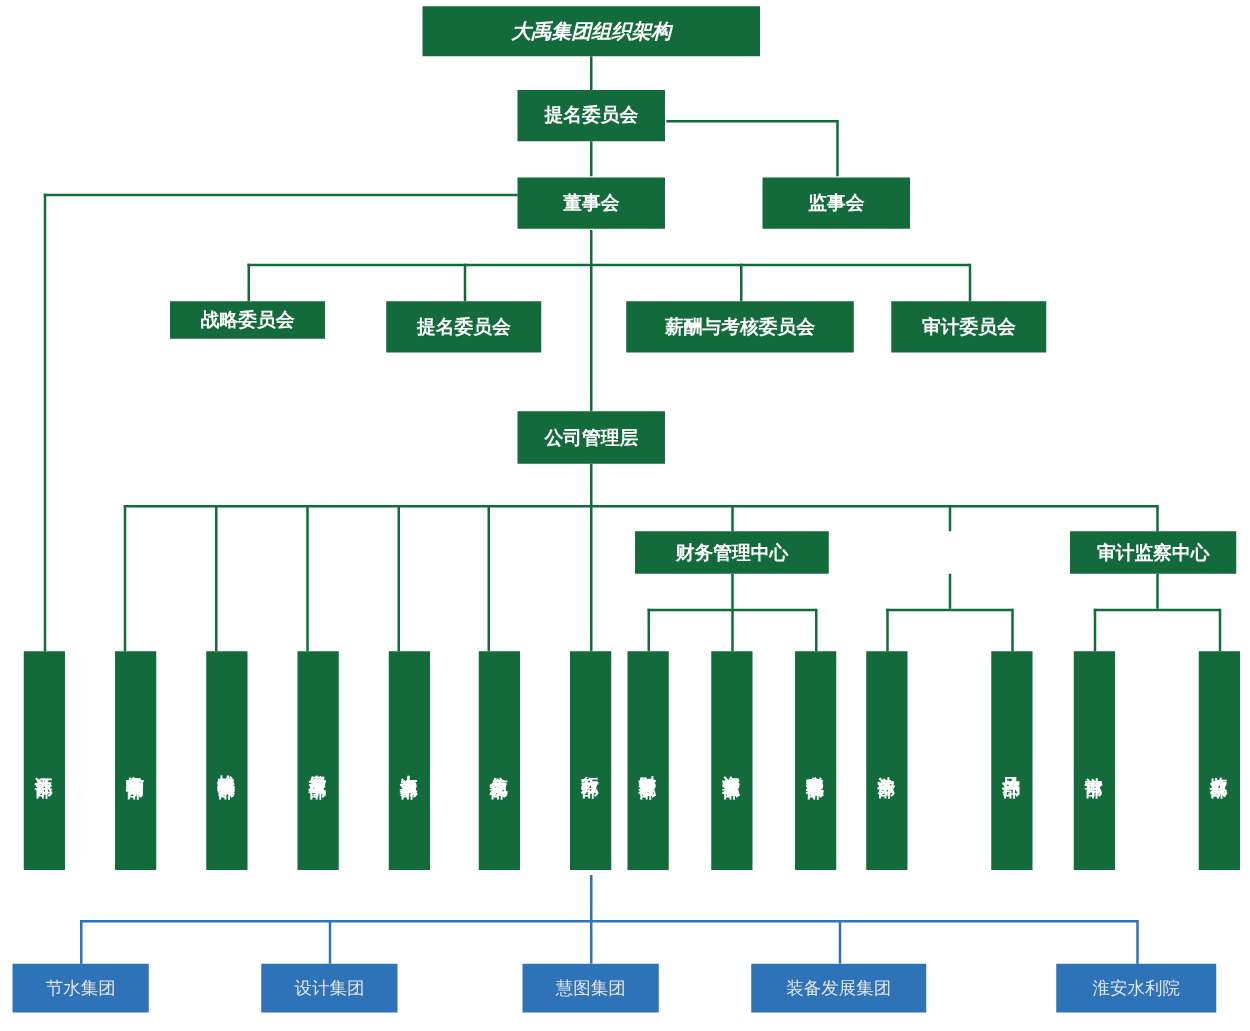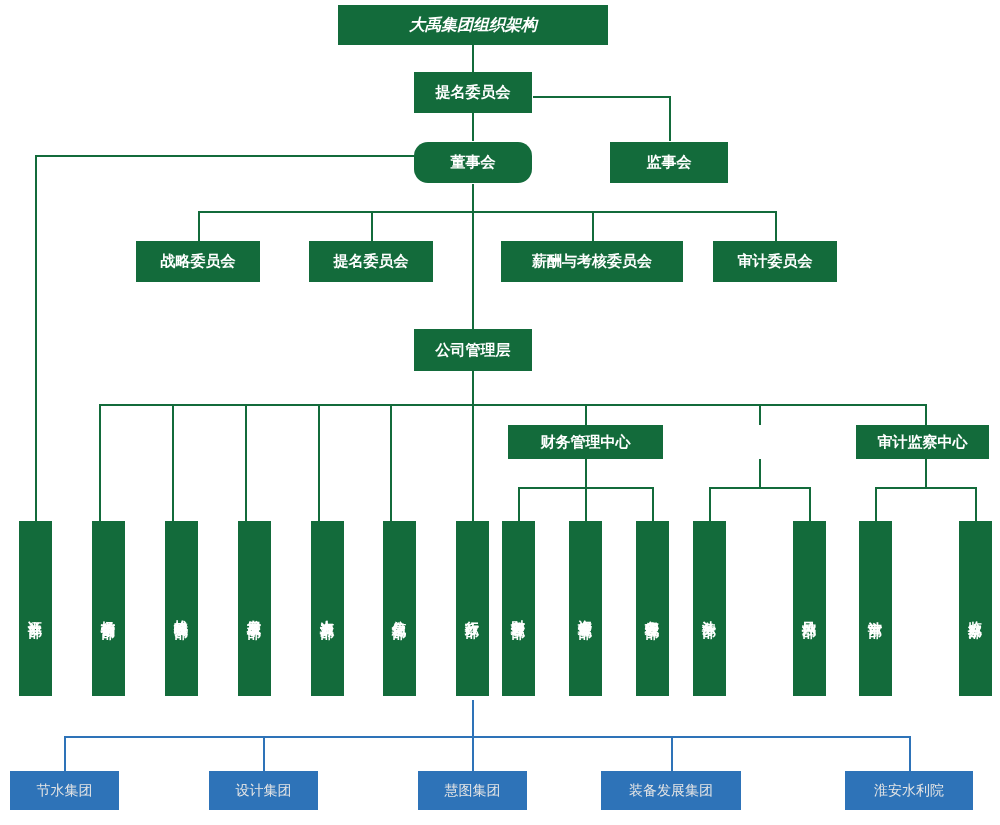--- a/index.html
+++ b/index.html
@@ -71,24 +71,24 @@
   <div class="ln h blue" style="left:64px;top:736px;width:846px;"></div>
   <div class="ln v blue" style="left:64px;top:736px;height:35px;"></div>
   <div class="ln v blue" style="left:263px;top:736px;height:35px;"></div>
   <div class="ln v blue" style="left:472px;top:736px;height:35px;"></div>
   <div class="ln v blue" style="left:671px;top:736px;height:35px;"></div>
   <div class="ln v blue" style="left:909px;top:736px;height:35px;"></div>
 
   <div class="node title" style="left:338px;top:5px;width:270px;height:40px;font-style:italic;">大禹集团组织架构</div>
 
   <div class="node lvl" style="left:414px;top:72px;width:118px;height:41px;">提名委员会</div>
-  <div class="node lvl" style="left:414px;top:142px;width:118px;height:41px;border-radius:14px;">董事会</div>
+  <div class="node lvl" style="left:414px;top:142px;width:118px;height:41px;">董事会</div>
   <div class="node lvl" style="left:610px;top:142px;width:118px;height:41px;">监事会</div>
 
-  <div class="node lvl" style="left:136px;top:241px;width:124px;height:41px;">战略委员会</div>
+  <div class="node lvl" style="left:136px;top:241px;width:124px;height:30px;">战略委员会</div>
   <div class="node lvl" style="left:309px;top:241px;width:124px;height:41px;">提名委员会</div>
   <div class="node lvl" style="left:501px;top:241px;width:182px;height:41px;">薪酬与考核委员会</div>
   <div class="node lvl" style="left:713px;top:241px;width:124px;height:41px;">审计委员会</div>
 
   <div class="node lvl" style="left:414px;top:329px;width:118px;height:42px;">公司管理层</div>
 
   <div class="node lvl" style="left:508px;top:425px;width:155px;height:34px;">财务管理中心</div>
   <div class="node lvl" style="left:856px;top:425px;width:133px;height:34px;">审计监察中心</div>
 
   <div class="node dept" style="left:19px;top:521px;width:33px;height:175px;">证券部</div>

